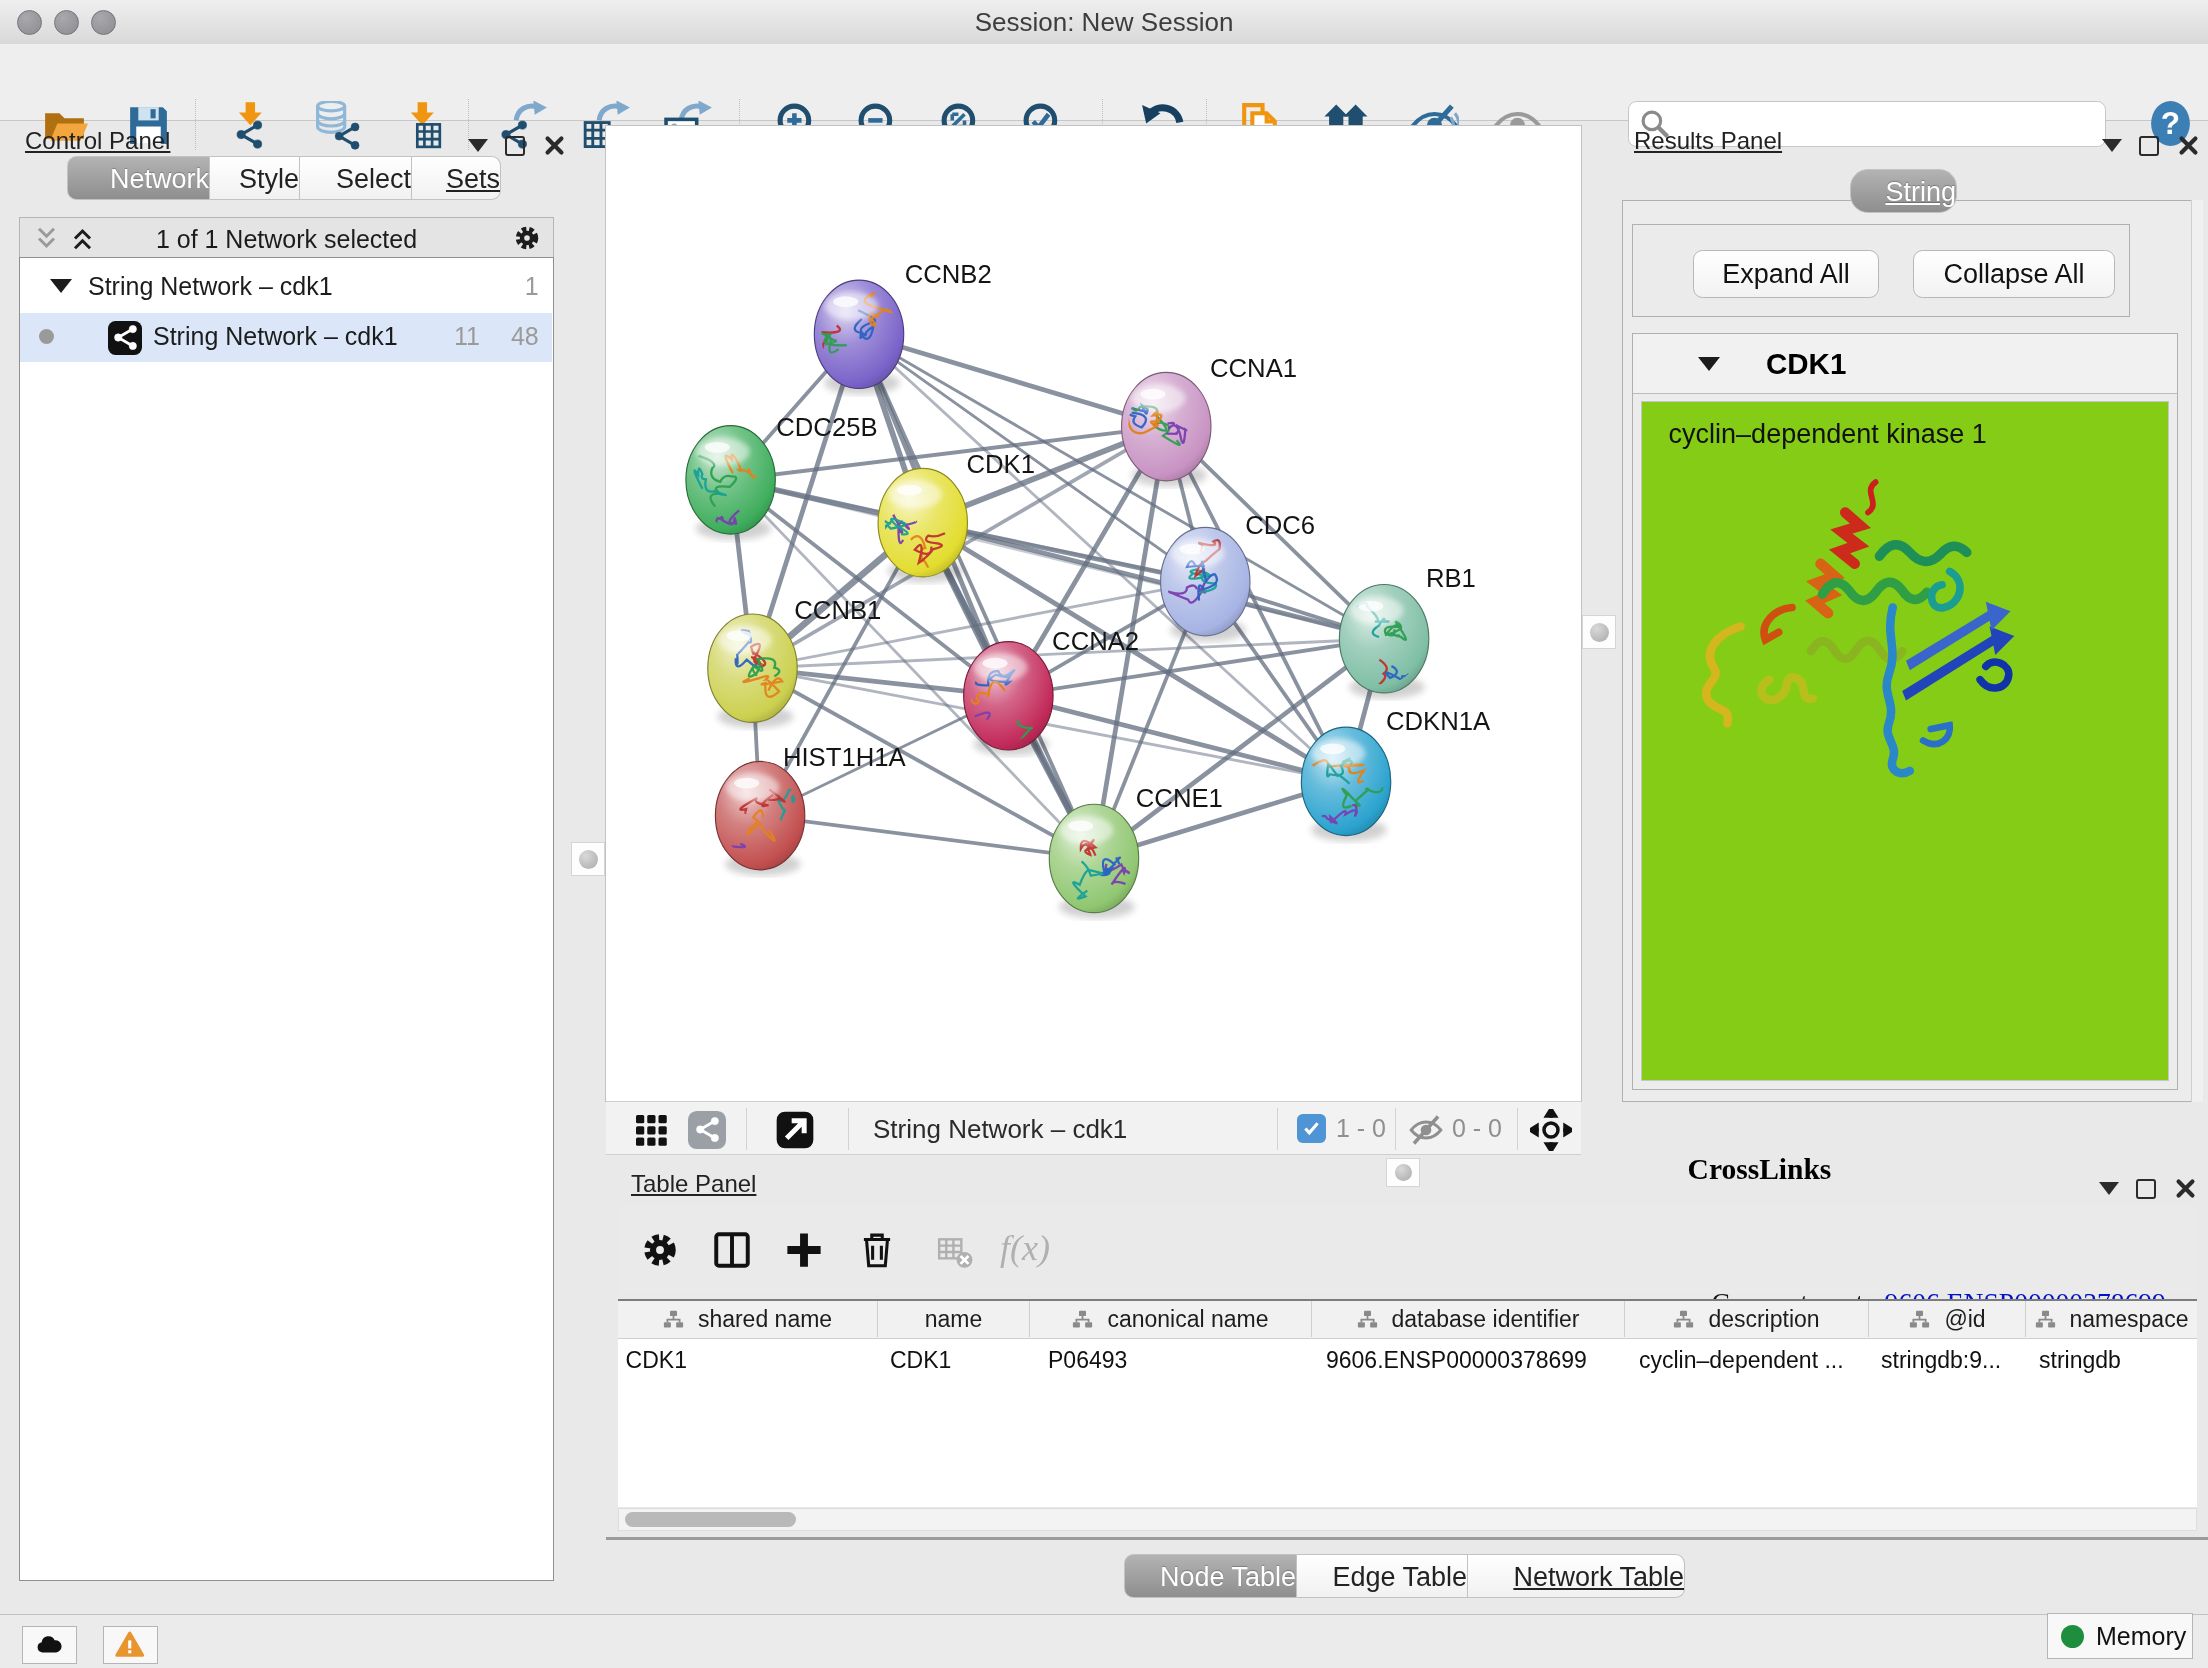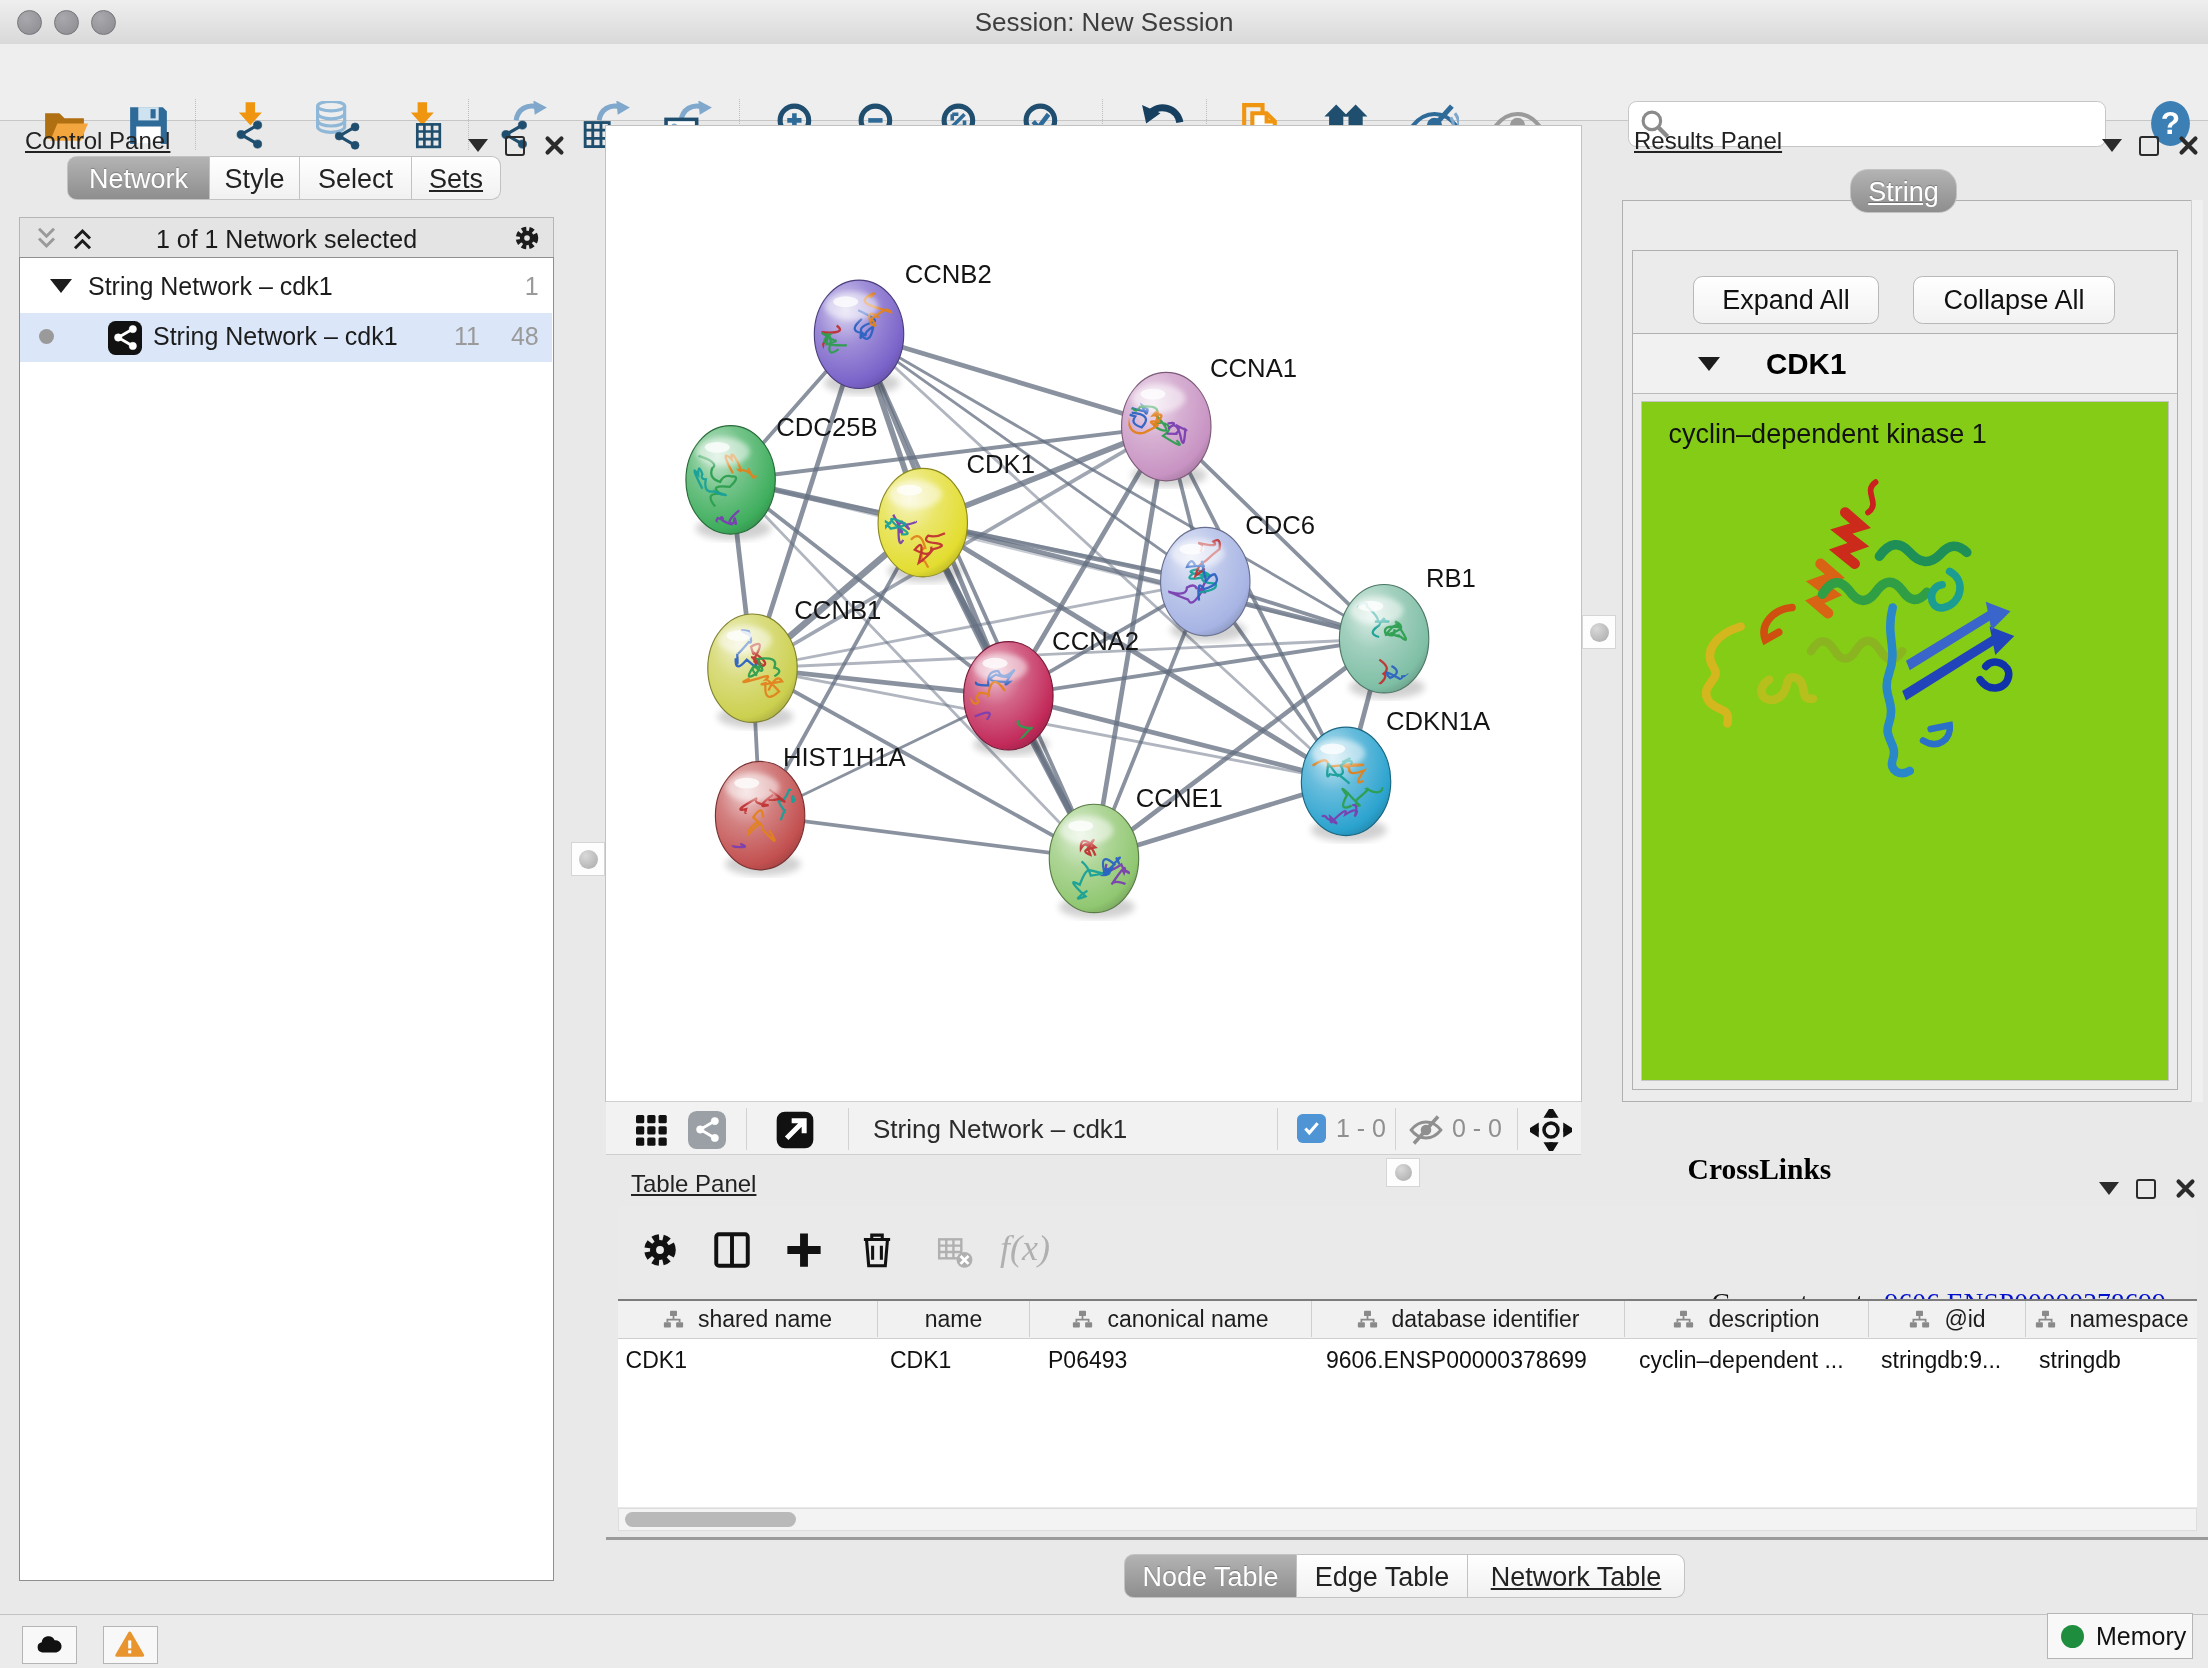--- a/index.html
+++ b/index.html
@@ -15,21 +15,21 @@
   .ic{position:absolute;top:57px;width:49px;height:49px;}
   .tsep{position:absolute;top:55px;height:51px;width:0;border-left:1.9px dotted #bdbdbd;}
   .searchbox{position:absolute;left:1628px;top:57px;width:476px;height:44px;background:#fff;border:1.9px solid #c6c6c6;border-radius:8.6px;}
   .searchbox input{position:absolute;left:51px;top:3.8px;width:409px;height:32px;border:none;outline:none;font-size:25px;background:transparent;color:#333;}
   
   .panel-title{font-size:24px;color:#222;}
   .winctl{position:absolute;display:flex;gap:17px;align-items:center;}
   .wc-min{width:0;height:0;border-left:10.5px solid transparent;border-right:10.5px solid transparent;border-top:13.3px solid #2b2b2b;}
   .wc-max{width:16px;height:16px;border:2.9px solid #2b2b2b;border-radius:2.9px;}
   .tabgrp{position:absolute;display:flex;}
-  .tab{height:44px;line-height:44px;text-align:center;font-size:27px;color:#222;background:linear-gradient(#ffffff,#f1f1f1);border:1px solid #c2c2c2;border-left:none;box-sizing:border-box;}
+  .tab{height:44px;line-height:44px;text-align:right;font-size:27px;color:#222;background:linear-gradient(#ffffff,#f1f1f1);border:1px solid #c2c2c2;border-left:none;box-sizing:border-box;}
   .tab:first-child{border-left:1px solid #c2c2c2;border-radius:9.5px 0 0 9.5px;}
   .tab:last-child{border-radius:0 9.5px 9.5px 0;text-decoration:underline;}
   .tab.sel{background:linear-gradient(#b3b3b3,#8e8e8e);color:#fff;text-shadow:0 -1px 1px rgba(0,0,0,.25);}
   .tab.single{border-radius:18px;border-left:1px solid #c2c2c2;}
   
   .listhdr{position:absolute;left:19px;top:217px;width:535px;height:40px;background:#e4e4e4;border:1px solid #b5b5b5;border-bottom:none;box-sizing:border-box;}
   .listbox{position:absolute;left:19px;top:257px;width:535px;height:1324px;background:#fff;border:1.9px solid #8f8f8f;box-sizing:border-box;}
   .treerow{position:absolute;left:0;width:532px;height:49px;font-size:25px;color:#1c1c1c;}
   .treerow.sel{background:#dbe7f8;}
   .tree-count{position:absolute;font-size:25px;color:#9a9a9a;}
@@ -714,21 +714,21 @@
       <span class="wc-min"></span>
       <span class="wc-max"></span>
       <svg width="25" height="25" viewBox="0 0 36 36" color="#2b2b2b">
           <use href="#i-x"></use>
         </svg>
     </div>
     <div class="rbox" style="left:1622px;top:200px;width:570px;height:902px"></div>
     <div class="tabgrp" style="left:1850px;top:169px">
       <div class="tab sel single" style="width:107px">String</div>
     </div>
-    <div class="rbox" style="left:1632px;top:250px;width:546px;height:93px;background:#ebebeb">
+    <div class="rbox" style="left:1632px;top:224px;width:498px;height:93px;background:#ebebeb">
       <div class="btn" style="left:60px;top:25px;width:186px">Expand All</div>
       <div class="btn" style="left:280px;top:25px;width:202px">Collapse All</div>
     </div>
     <div class="rbox" style="left:1632px;top:333px;width:546px;height:757px">
       <div style="position:absolute;left:0;top:0;width:100%;height:59px;background:#f1f1f1;border-bottom:1px solid #bbb">
         <span class="tri-down" style="position:absolute;left:65px;top:23px"></span>
         <span style="position:absolute;left:133px;top:13.3px;font-size:29.5px;font-weight:bold;color:#000">CDK1</span>
       </div>
       <div style="position:absolute;left:7.6px;top:67px;right:7.6px;bottom:7.6px;background:#84cc16;border:1px solid #c6c6c6">
         <div style="position:absolute;left:27px;top:17px;font-size:27px;color:#111">cyclin–dependent kinase 1</div>

